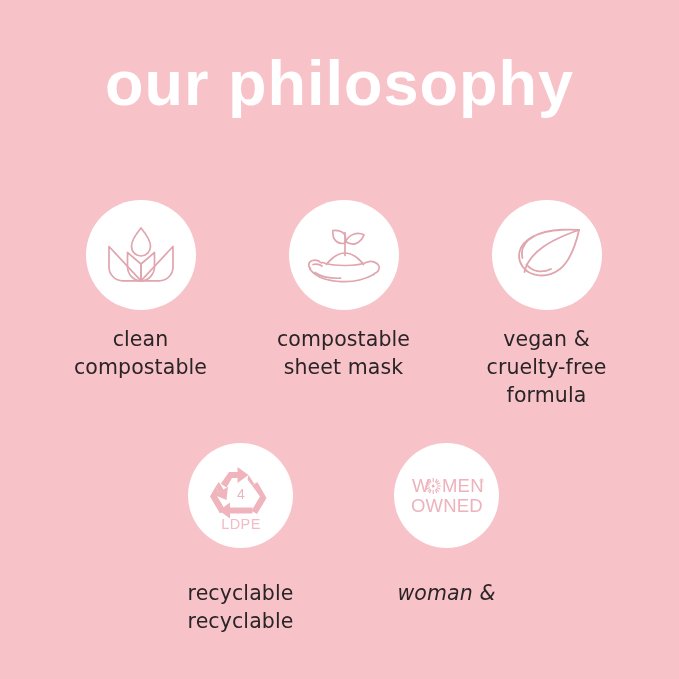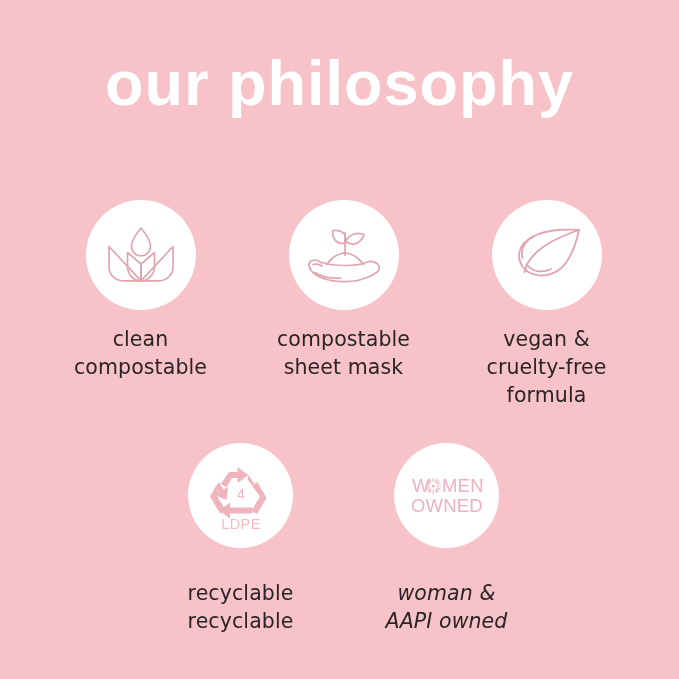--- a/index.html
+++ b/index.html
@@ -229,19 +229,18 @@
             </g>
           </g>
           <text x="36" y="19" fill="#edb2bb" font-family="Liberation Sans, sans-serif" font-size="18.5" font-weight="400" letter-spacing="0.2">MEN</text>
           <text x="73.5" y="9.5" fill="#edb2bb" font-family="Liberation Sans, sans-serif" font-size="6">®</text>
 
           <text x="5" y="39" fill="#edb2bb" font-family="Liberation Sans, sans-serif" font-size="18.5" font-weight="400" letter-spacing="0.2">OWNED</text>
         </svg>
       </div>
       <div class="caption" style="color: rgb(43, 36, 38); font-style: italic;">
         <span class="ln">woman &amp;</span>
-        <span class="ln">AAPI owned</span>
       </div>
     </div>
 
   </div>
 
 </div>
 
 </body></html>

